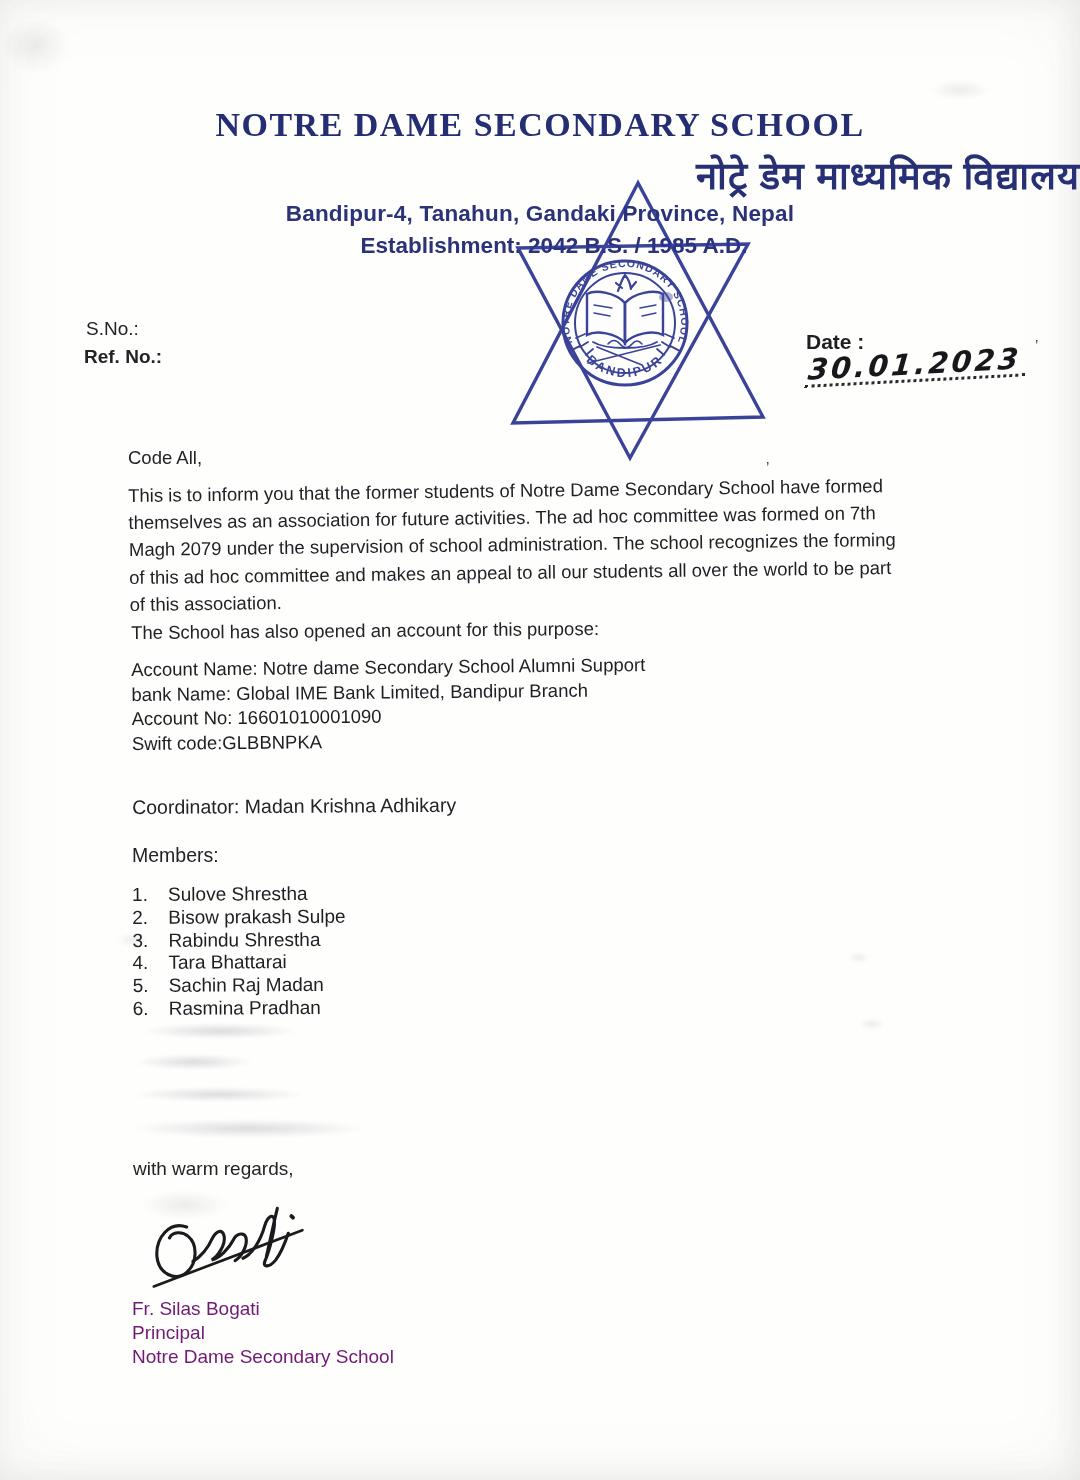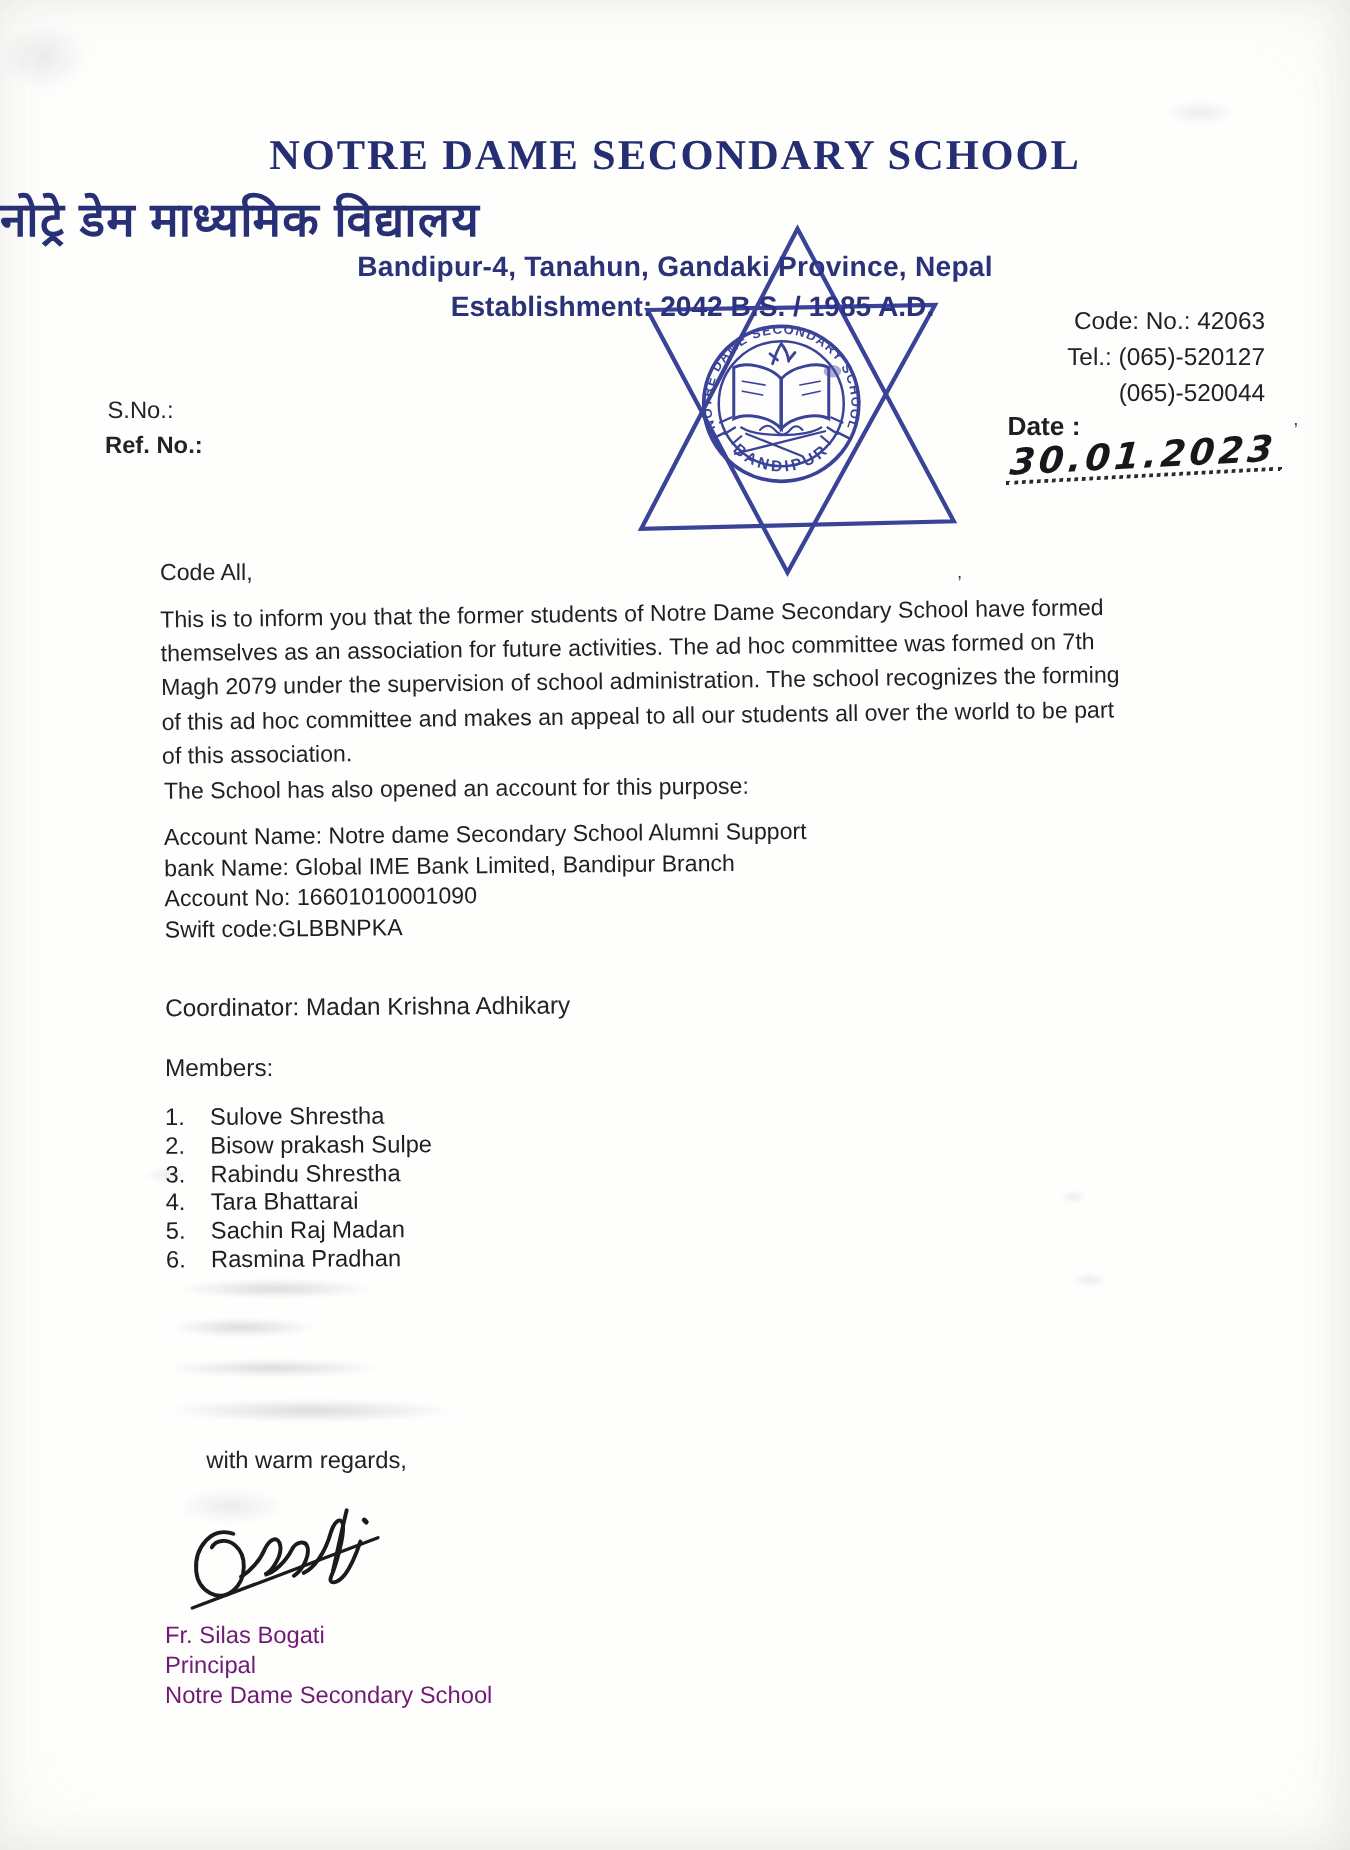--- a/index.html
+++ b/index.html
@@ -15,21 +15,21 @@
   }
   .abs{position:absolute;}
   
   .title{
     top:106px;left:0;width:100%;text-align:center;
     font-family:"Liberation Serif", serif;
     font-weight:bold;font-size:34px;letter-spacing:1.5px;
     color:#262e73;margin:0;
   }
   .title-np{
-    top:148px;left:0;width:100%;text-align:left;
+    top:148px;left:0;width:100%;text-align:right;
     font-weight:bold;font-size:38px;color:#283075;letter-spacing:1px;
   }
   .addr{
     top:201px;left:0;width:100%;text-align:center;
     font-size:22.5px;font-weight:600;color:#2b3278;letter-spacing:.2px;
   }
   .estab{
     top:233px;left:0;width:100%;text-align:center;
     font-size:22.5px;font-weight:600;color:#2b3278;
     transform:translateX(14px);
@@ -64,21 +64,21 @@
     top:658px;left:131px; font-size:18.5px;line-height:24.7px;
     transform:rotate(-.55deg);transform-origin:left top; white-space:nowrap;
     color:#1e1e23;
   }
   .coordinator{ top:796px;left:132px; font-size:19.5px; transform:rotate(-.4deg);transform-origin:left top;}
   .members-label{ top:844px;left:132px; font-size:19.5px;}
   .members{ top:884px;left:132px; font-size:19px;line-height:22.8px;
     transform:rotate(-.35deg);transform-origin:left top; color:#1e1e23;}
   .mrow{display:flex;}
   .mnum{width:36px;}
-  .regards{ top:1158px;left:133px; font-size:19px;margin-left:32px;}
+  .regards{ top:1158px;left:133px; font-size:19px;}
   .signoff{ top:1297px;left:132px; font-size:19px;line-height:23.8px;color:#701a75;}
   
   .stamp{ top:155px;left:490px; opacity:.92;}
   .ringtext{ font-size:10.4px;font-weight:bold;letter-spacing:1.1px; fill:#2b3490; font-family:"Liberation Sans",sans-serif;}
   .bottext{ font-size:12.5px;font-weight:bold;letter-spacing:2.6px; fill:#2b3490; font-family:"Liberation Sans",sans-serif;}
   .signature{ top:1186px;left:146px;}
   
   .sm{position:absolute;background:radial-gradient(ellipse at center, rgba(85,85,95,.20), rgba(85,85,95,0) 70%);filter:blur(1.1px);border-radius:50%;}
   .sm.light{background:radial-gradient(ellipse at center, rgba(110,110,115,.12), rgba(110,110,115,0) 70%);}
   .tickmark{position:absolute;color:#3a3a40;font-size:15px;}
@@ -99,25 +99,20 @@
   <div class="sm light abs" style="left:858px;top:1018px;width:28px;height:12px;"></div>
   <div class="sm light abs" style="left:140px;top:1190px;width:90px;height:30px;"></div>
   <span class="tickmark abs" style="left:766px;top:458px;">’</span>
   <span class="tickmark abs" style="left:1035px;top:336px;">’</span>
 
   <h1 class="title abs">NOTRE DAME SECONDARY SCHOOL</h1>
   <div class="title-np abs">नोट्रे डेम माध्यमिक विद्यालय</div>
   <div class="addr abs">Bandipur-4, Tanahun, Gandaki Province, Nepal</div>
   <div class="estab abs">Establishment: 2042 B.S. / 1985 A.D.</div>
 
-  <div class="contact abs">
-    <div>Code: No.: 42063</div>
-    <div>Tel.: (065)-520127</div>
-    <div>(065)-520044</div>
-  </div>
 
   <div class="date-row abs">
     <span class="date-label">Date :</span>
     <span class="date-hand">30.01.2023</span>
   </div>
 
   <div class="sno abs">S.No.:</div>
   <div class="ref abs">Ref. No.:</div>
 
   <svg class="stamp abs" width="290" height="320" viewBox="0 0 290 320">

